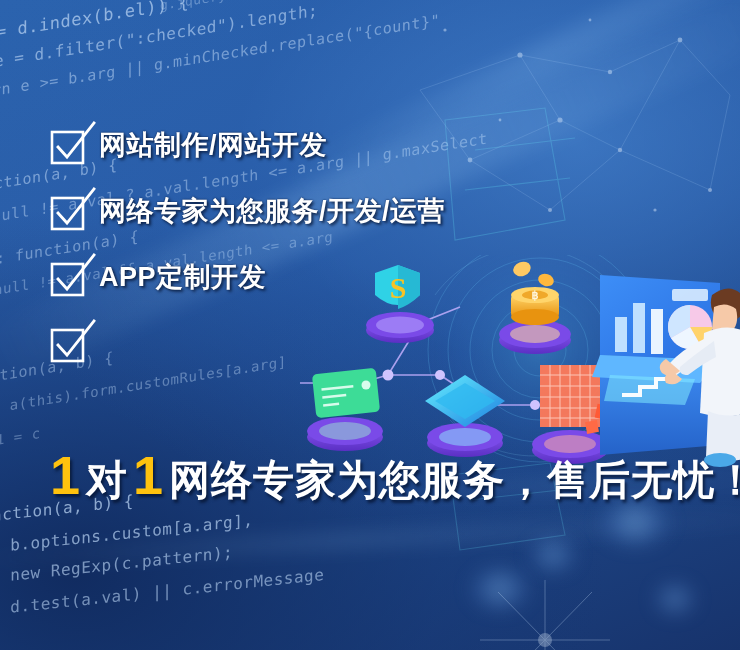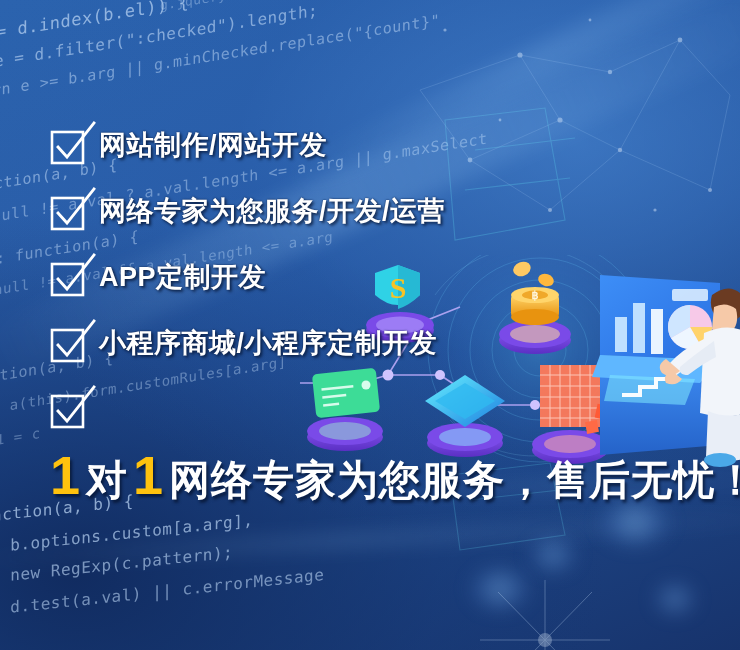--- a/index.html
+++ b/index.html
@@ -356,29 +356,20 @@
     <div class="row">
       <span class="cbox">
         <svg width="48" height="46" viewBox="0 0 48 46">
           <rect x="2" y="11" width="31" height="31" fill="none" stroke="#ffffff" stroke-width="2.6"></rect>
           <path d="M8 26 L17 36 L44 2" fill="none" stroke="#ffffff" stroke-width="2.8" stroke-linecap="square"></path>
         </svg>
       </span>
       <span class="rowlabel">APP定制开发</span>
     </div>
 
-    <div class="row">
-      <span class="cbox">
-        <svg width="48" height="46" viewBox="0 0 48 46">
-          <rect x="2" y="11" width="31" height="31" fill="none" stroke="#ffffff" stroke-width="2.6"></rect>
-          <path d="M8 26 L17 36 L44 2" fill="none" stroke="#ffffff" stroke-width="2.8" stroke-linecap="square"></path>
-        </svg>
-      </span>
-      <span class="rowlabel">小程序商城/小程序定制开发</span>
-    </div>
 
     <div class="row">
       <span class="cbox">
         <svg width="48" height="46" viewBox="0 0 48 46">
           <rect x="2" y="11" width="31" height="31" fill="none" stroke="#ffffff" stroke-width="2.6"></rect>
           <path d="M8 26 L17 36 L44 2" fill="none" stroke="#ffffff" stroke-width="2.8" stroke-linecap="square"></path>
         </svg>
       </span>
     </div>
   </div>

